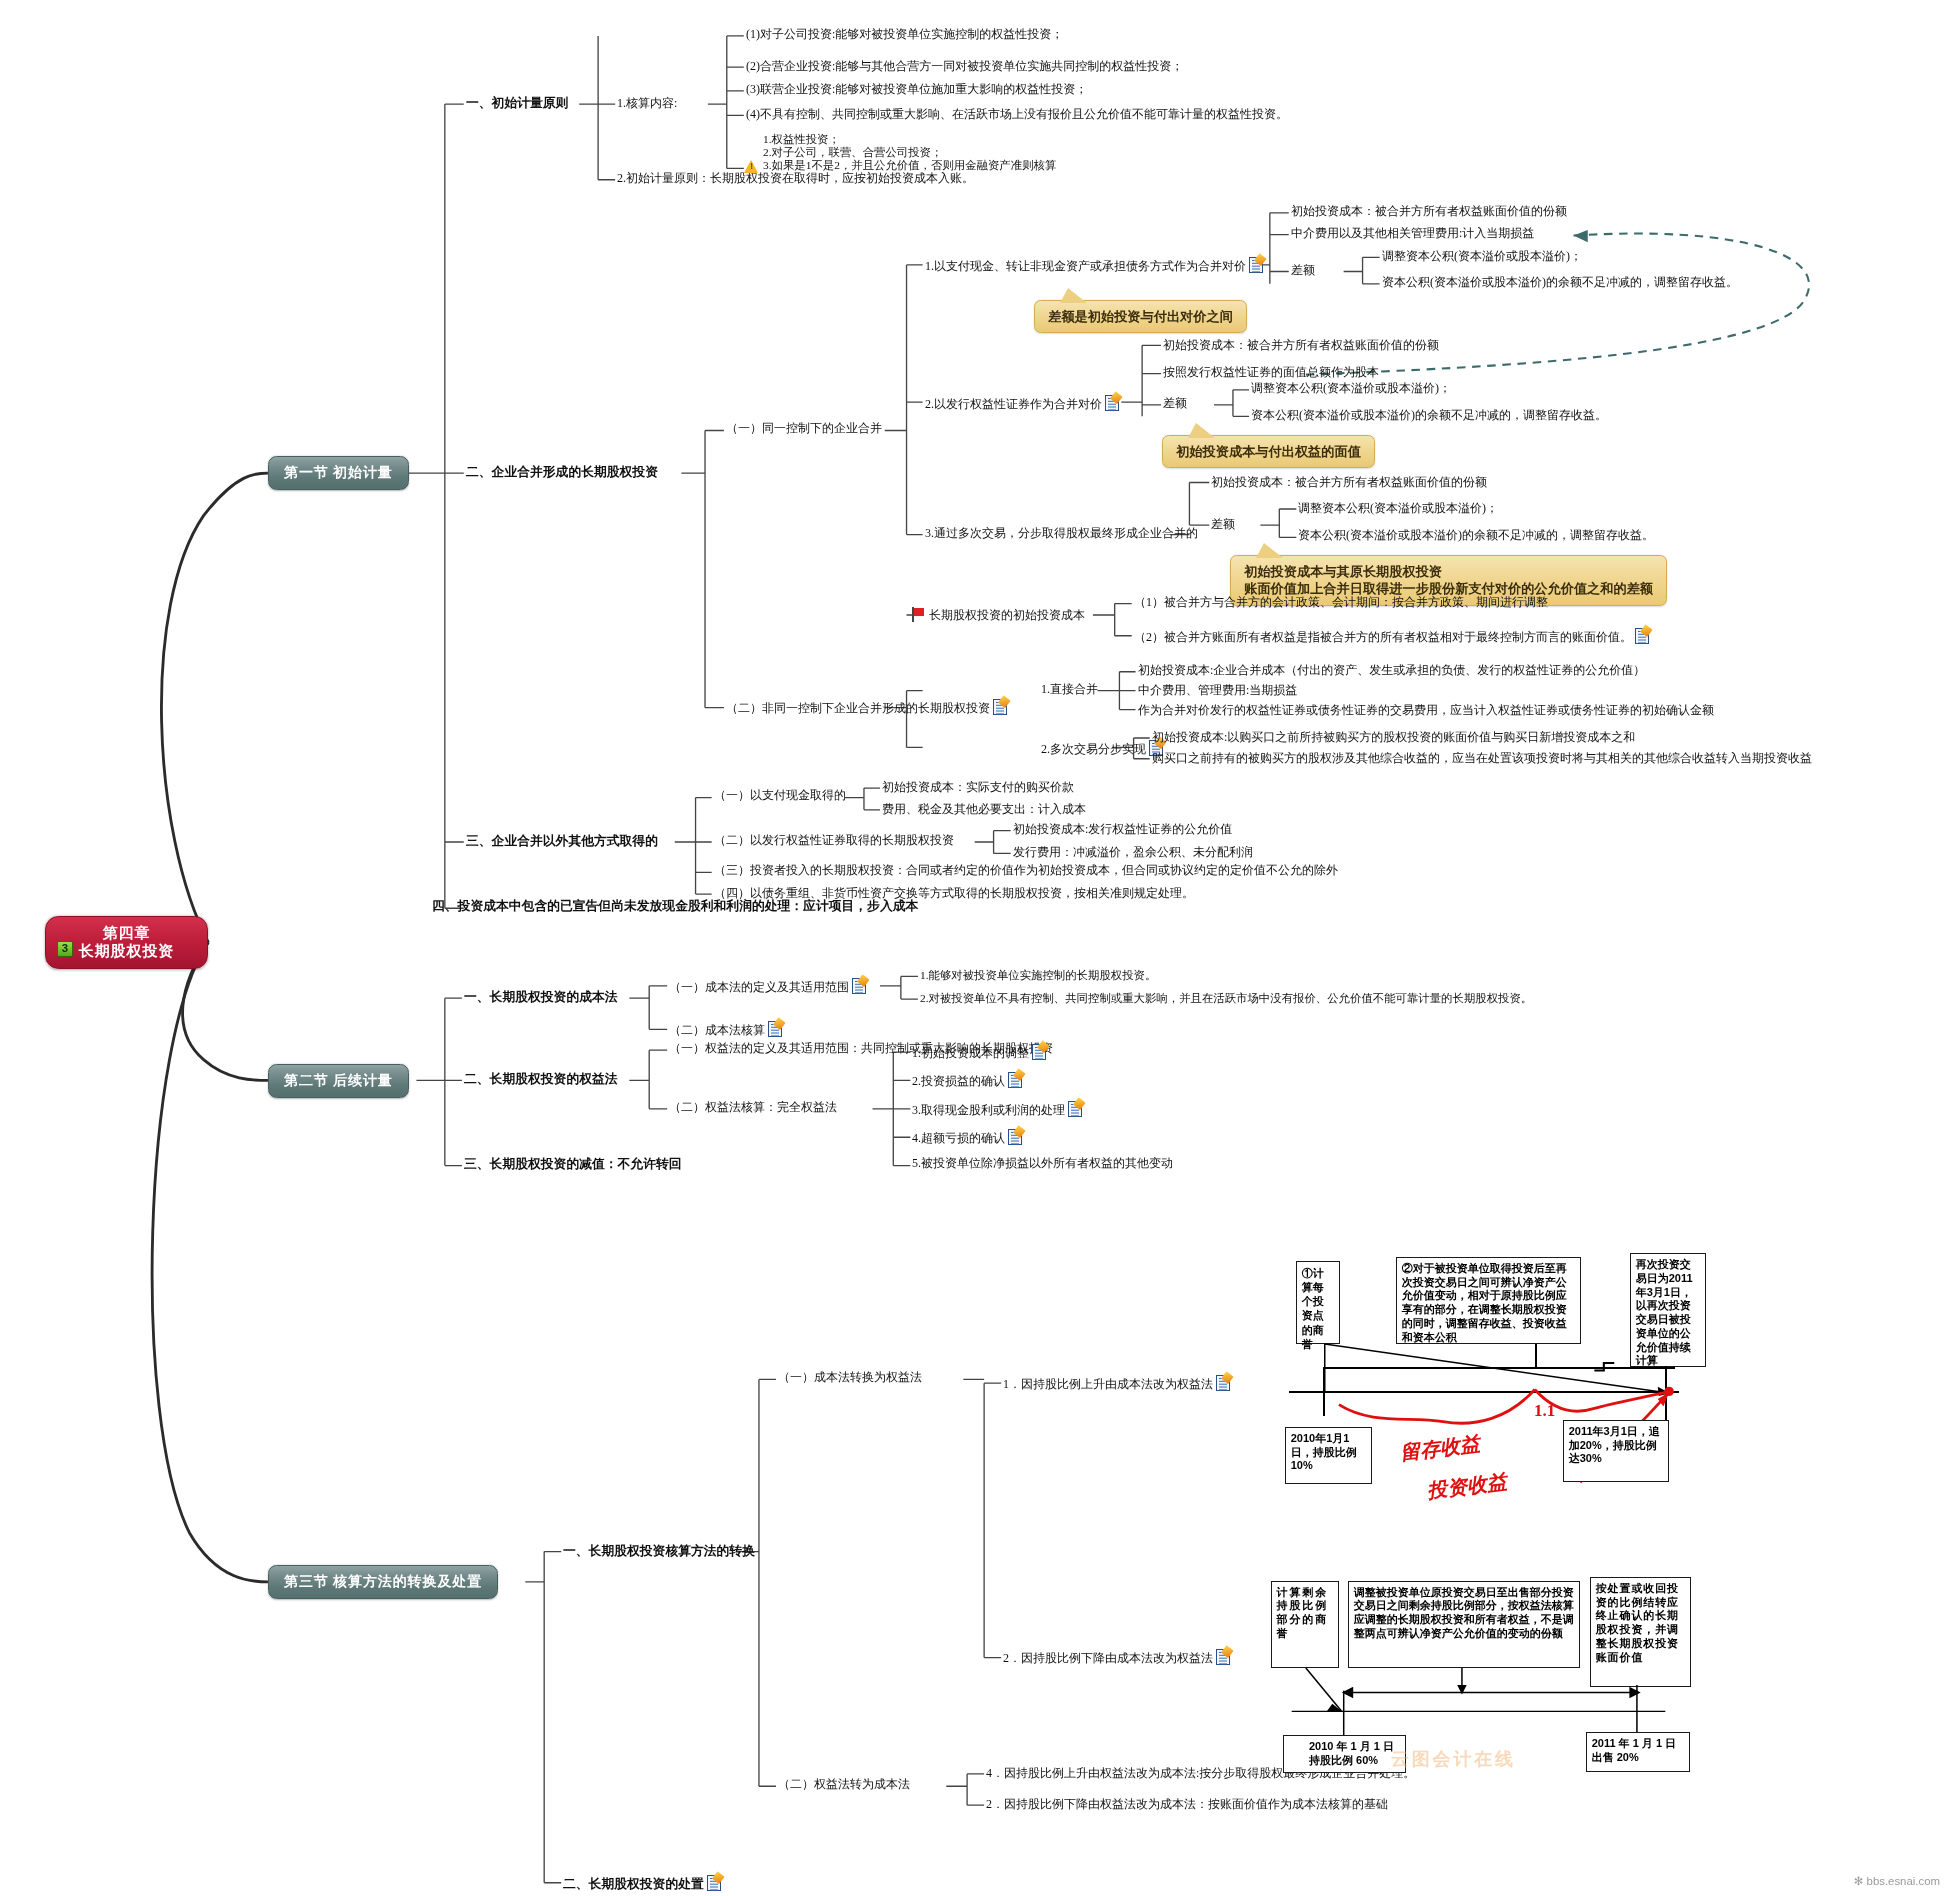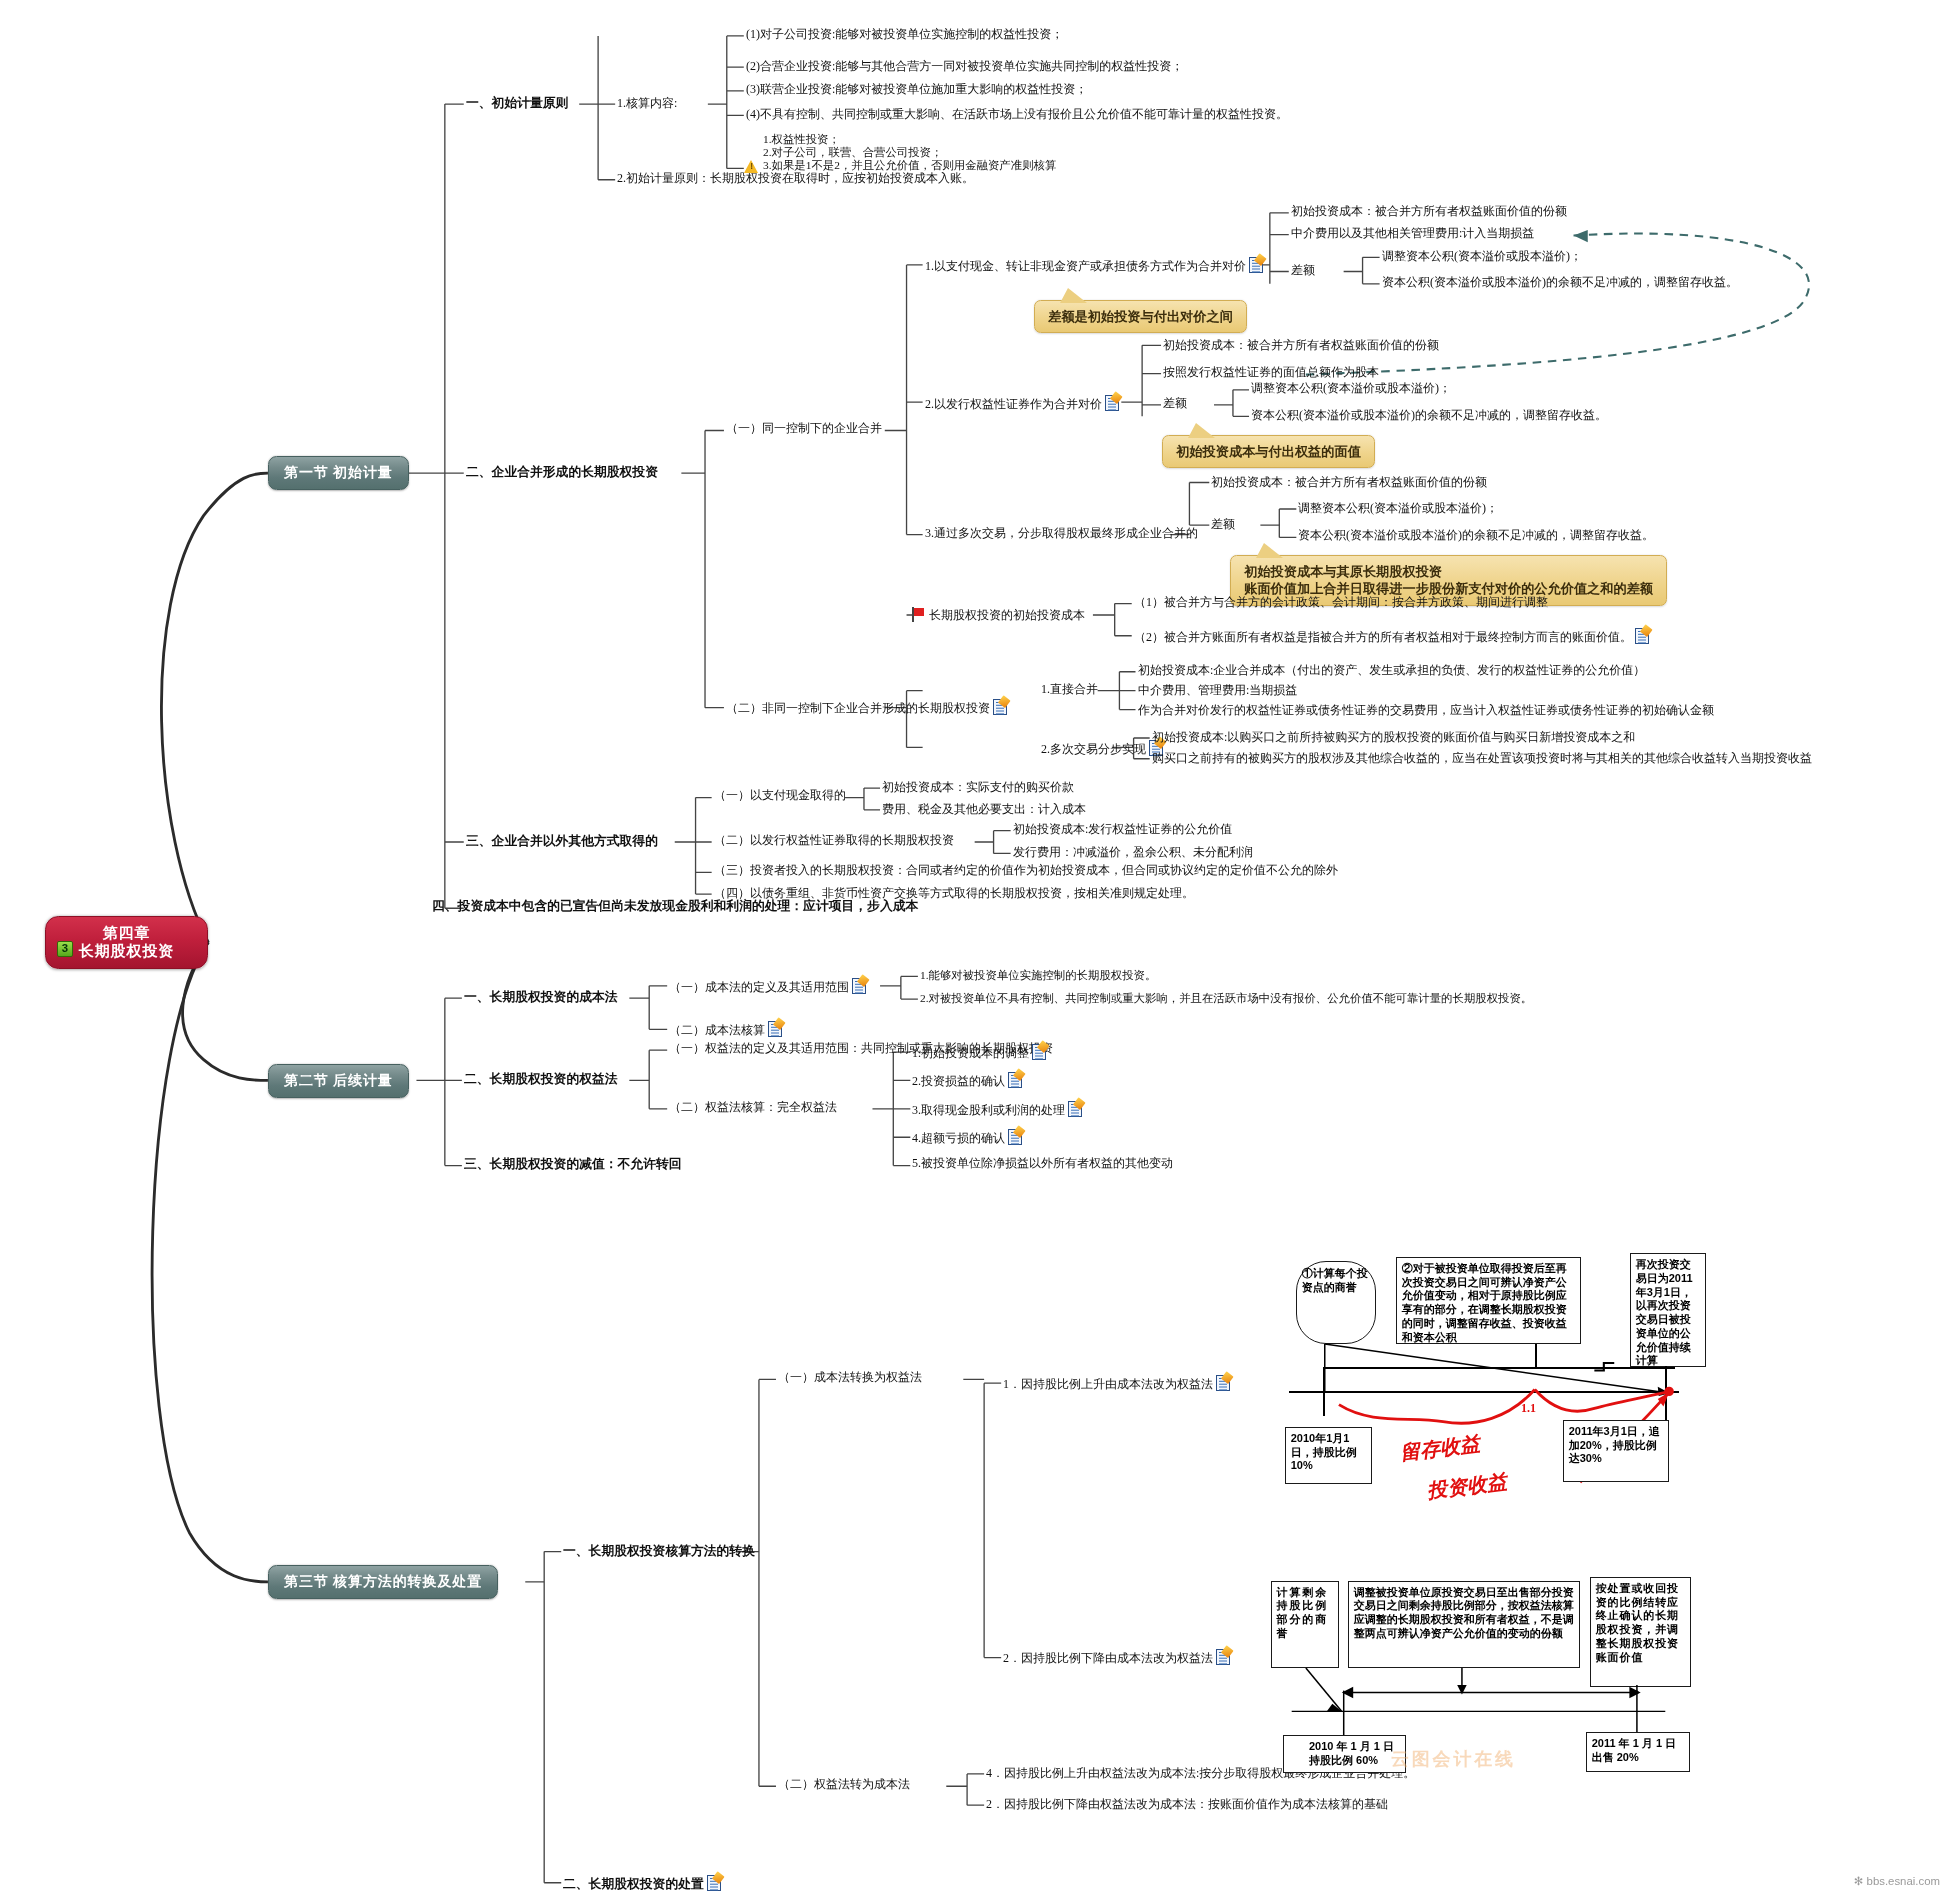--- a/index.html
+++ b/index.html
@@ -325,21 +325,21 @@
 <div class="node lbl s" style="left:778px;top:1778px;">（二）权益法转为成本法</div>
 <div class="node lbl s" style="left:986px;top:1767px;">4．因持股比例上升由权益法改为成本法:按分步取得股权最终形成企业合并处理。</div>
 <div class="node lbl s" style="left:986px;top:1798px;">2．因持股比例下降由权益法改为成本法：按账面价值作为成本法核算的基础</div>
 
 <div class="node lbl b" style="left:563px;top:1875px;">
   <span>二、长期股权投资的处置</span>
   <span class="ico ico-note"><i></i><b></b></span>
 </div>
 
 <div class="pic" style="left:1268px;top:1257px;width:473px;height:265px;">
-  <div class="pbox" style="left:28px;top:3.8px;width:80px;height:83px;line-height:1.3;border-radius:30px;">①计算每个投资点的商誉</div>
+  <div class="pbox" style="left:28px;top:3.8px;width:44px;height:83px;line-height:1.3;">①计算每个投资点的商誉</div>
   <div class="pbox" style="left:128px;top:0px;width:185px;height:87px;">②对于被投资单位取得投资后至再次投资交易日之间可辨认净资产公允价值变动，相对于原持股比例应享有的部分，在调整长期股权投资的同时，调整留存收益、投资收益和资本公积</div>
   <div class="pbox" style="left:362px;top:-3.8px;width:76px;height:114px;">再次投资交易日为2011年3月1日，以再次投资交易日被投资单位的公允价值持续计算</div>
 
   <div class="hline" style="left:55px;top:110px;width:352px;"></div>
   <div class="vline" style="left:55px;top:110px;height:49px;"></div>
   <div class="vline" style="left:267px;top:87px;height:24.6px;"></div>
   <div class="vline" style="left:397px;top:109px;height:59px;"></div>
   <div class="hline" style="left:21px;top:134px;width:390px;height:2.3px;"></div>
   <svg style="position:absolute;left:0;top:0;width:473px;height:265px;" viewBox="0 0 500 280" width="473" height="265">
     <line x1="60" y1="92" x2="425" y2="144" stroke="#000" stroke-width="1.6"></line>
@@ -349,21 +349,21 @@
     <path d="M75,156 C 110,178 150,168 185,174 C 220,180 255,170 282,140" fill="none" stroke="#e11010" stroke-width="3"></path>
     <path d="M282,140 C 300,160 320,168 345,160 C 365,154 390,150 425,142" fill="none" stroke="#e11010" stroke-width="3"></path>
     <path d="M330,238 C 360,210 395,175 424,143" fill="none" stroke="#e11010" stroke-width="3"></path>
     <polygon points="424,143 412,150 418,158" fill="#e11010"></polygon>
     <circle cx="424" cy="142" r="5" fill="#e11010"></circle>
   </svg>
   <div class="pbox" style="left:17px;top:170px;width:87px;height:57px;">2010年1月1日，持股比例10%</div>
   <div class="pbox" style="left:295px;top:163px;width:106px;height:62px;">2011年3月1日，追加20%，持股比例达30%</div>
   <div class="red" style="left:132px;top:178px;font-size:20px;font-style:italic;transform:rotate(-7deg);font-family:'Liberation Serif',serif;">留存收益</div>
   <div class="red" style="left:159px;top:216px;font-size:20px;font-style:italic;transform:rotate(-7deg);font-family:'Liberation Serif',serif;">投资收益</div>
-  <div class="red" style="left:253px;top:144px;font-size:12px;">1.1</div>
+  <div class="red" style="left:266px;top:144px;font-size:17px;">1.1</div>
 </div>
 
 <div class="pic" style="left:1268px;top:1579px;width:473px;height:227px;">
   <div class="pbox thin" style="left:2.8px;top:1.9px;width:68px;height:87px;letter-spacing:1.9px;">计算剩余持股比例部分的商誉</div>
   <div class="pbox thin" style="left:80px;top:1.9px;width:232px;height:87px;">调整被投资单位原投资交易日至出售部分投资交易日之间剩余持股比例部分，按权益法核算应调整的长期股权投资和所有者权益，不是调整两点可辨认净资产公允价值的变动的份额</div>
   <div class="pbox thin" style="left:322px;top:-1.9px;width:101px;height:110px;letter-spacing:0.9px;">按处置或收回投资的比例结转应终止确认的长期股权投资，并调整长期股权投资账面价值</div>
   <svg style="position:absolute;left:0;top:0;width:473px;height:227px;" viewBox="0 0 500 240" width="473" height="227">
     <line x1="40" y1="94" x2="78" y2="140" stroke="#000" stroke-width="1.6"></line>
     <polygon points="78,140 68,132 62,140" fill="#000"></polygon>
     <line x1="205" y1="94" x2="205" y2="118" stroke="#000" stroke-width="1.6"></line>

